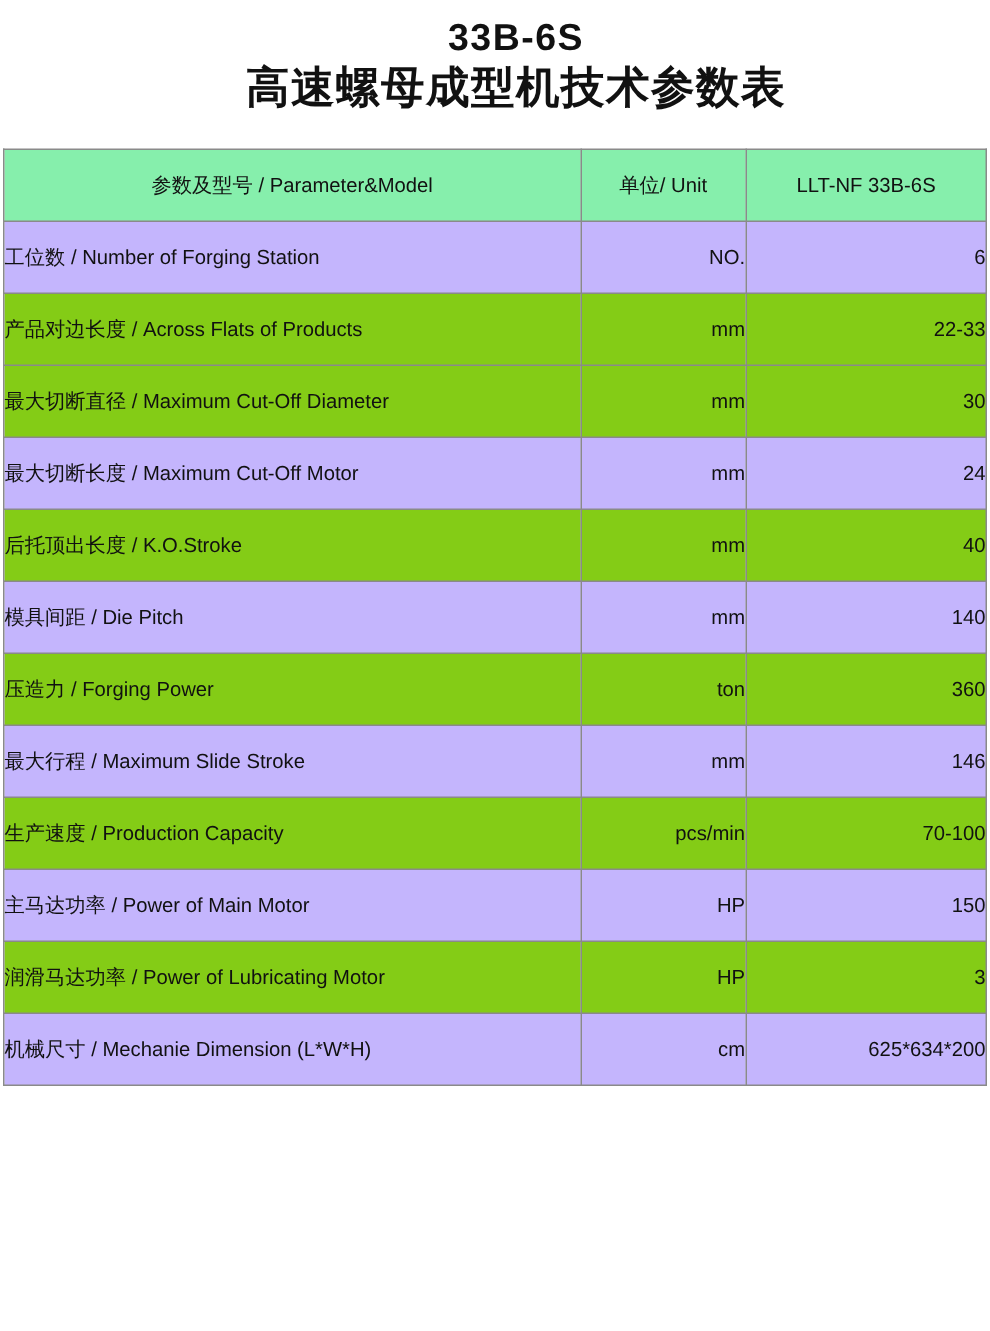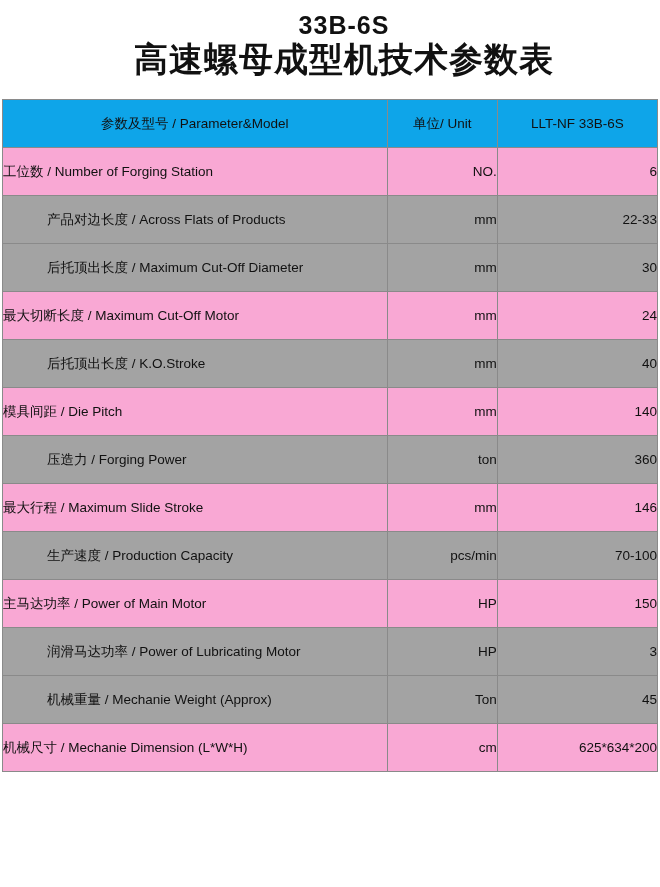--- a/index.html
+++ b/index.html
@@ -26,21 +26,21 @@
     padding-left: 28px;
   }
   .title-line1 {
     font-size: 25px;
     font-weight: bold;
     letter-spacing: 1px;
     line-height: 34px;
     color: #111111;
   }
   .title-line2 {
-    font-size: 34px;
+    font-size: 29px;
     font-weight: bold;
     letter-spacing: 1px;
     line-height: 34px;
     color: #111111;
   }
   table.spec {
     border-collapse: collapse;
     width: 656px;
     margin: 23px 0 0 2px;
     table-layout: fixed;
@@ -51,31 +51,31 @@
     height: 47px;
     font-size: 13.5px;
     font-weight: normal;
     vertical-align: middle;
   }
   .col-param { width: 384px; }
   .col-unit  { width: 110px; }
   .col-model { width: 160px; }
 
   .row-head td {
-    background: #0ea5e9;
+    background: #86efac;
     height: 57px;
     font-weight: bold;
     font-size: 14.5px;
     text-align: center;
   }
   .row-head td.param-head {
     text-align: center;
   }
-  tr.pink td { background: #a3a3a3; padding-left: 44px; }
-  tr.blue td { background: #f9a8d4; }
+  tr.pink td { background: #84cc16; }
+  tr.blue td { background: #c4b5fd; }
 
   td.param {
     text-align: left;
     padding-left: 8px;
     font-size: 13.5px;
     color: #111111;
   }
   td.unit, td.model {
     text-align: right;
     font-size: 13.5px;
@@ -108,21 +108,21 @@
           <td class="param">工位数 / Number of Forging Station</td>
           <td class="unit">NO.</td>
           <td class="model">6</td>
         </tr>
         <tr class="pink">
           <td class="param">产品对边长度 / Across Flats of Products</td>
           <td class="unit">mm</td>
           <td class="model">22-33</td>
         </tr>
         <tr class="pink">
-          <td class="param">后托顶出长度 / Maximum Cut-Off Diameter</td>
+          <td class="param">最大切断直径 / Maximum Cut-Off Diameter</td>
           <td class="unit">mm</td>
           <td class="model">30</td>
         </tr>
         <tr class="blue">
           <td class="param">最大切断长度 / Maximum  Cut-Off Motor</td>
           <td class="unit">mm</td>
           <td class="model">24</td>
         </tr>
         <tr class="pink">
           <td class="param">后托顶出长度 / K.O.Stroke</td>
@@ -152,25 +152,20 @@
         <tr class="blue">
           <td class="param">主马达功率 / Power of Main Motor</td>
           <td class="unit">HP</td>
           <td class="model">150</td>
         </tr>
         <tr class="pink">
           <td class="param">润滑马达功率 / Power of Lubricating Motor</td>
           <td class="unit">HP</td>
           <td class="model">3</td>
         </tr>
-        <tr class="pink">
-          <td class="param">机械重量 / Mechanie Weight (Approx)</td>
-          <td class="unit">Ton</td>
-          <td class="model">45</td>
-        </tr>
         <tr class="blue">
           <td class="param">机械尺寸 / Mechanie Dimension (L*W*H)</td>
           <td class="unit">cm</td>
           <td class="model">625*634*200</td>
         </tr>
       </tbody>
   </table>
 
 </div>
 

